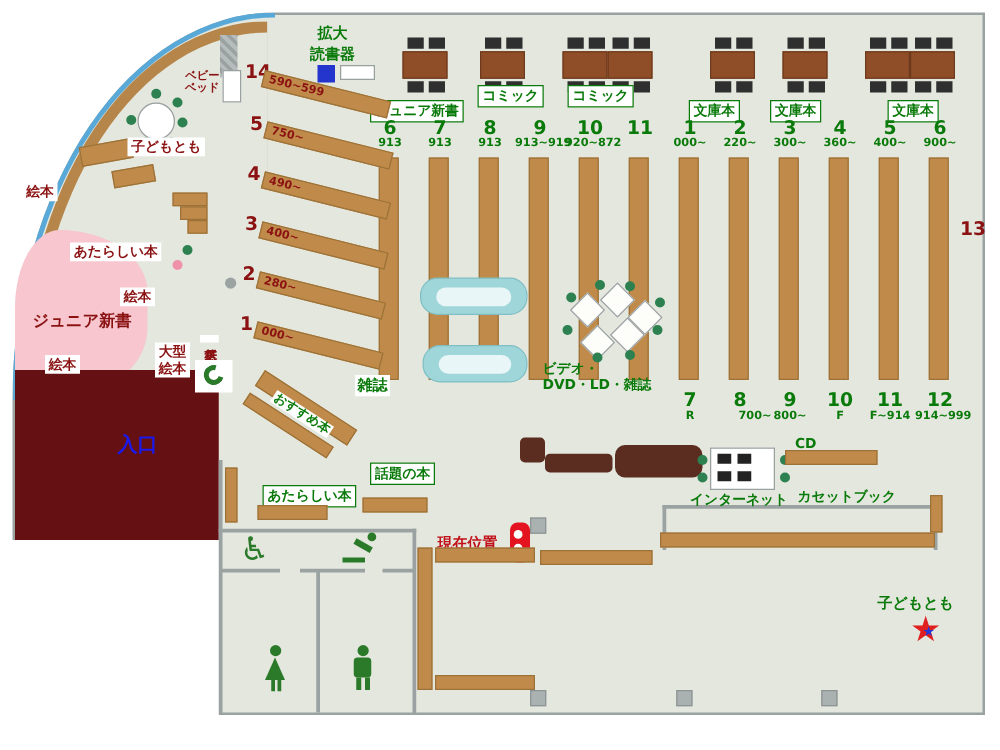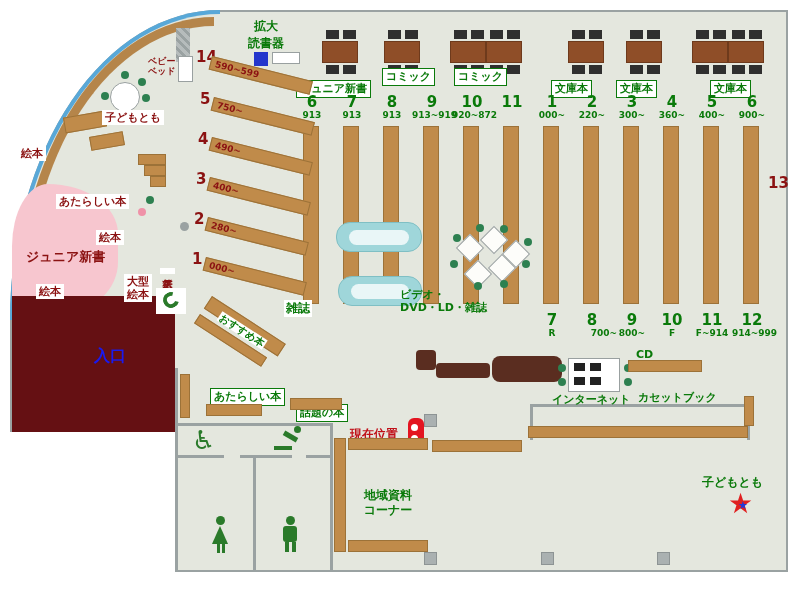--- a/index.html
+++ b/index.html
@@ -283,21 +283,21 @@
   <div class="abs" style="left:163px;top:292px;width:16px;height:16px;border:4px solid #2a7a2a;border-radius:50%;border-right-color:transparent;transform:rotate(-30deg)"></div>
 
   <div class="abs cyan" style="left:336px;top:222px;width:86px;height:30px">
     <div class="cyan-in" style="left:12px;top:7px;width:60px;height:15px"></div>
   </div>
   <div class="abs cyan" style="left:338px;top:276px;width:84px;height:30px">
     <div class="cyan-in" style="left:12px;top:7px;width:58px;height:15px"></div>
   </div>
 
   <div class="abs gtext" style="left:284px;top:300px;font-size:12px;background:#fff;padding:0 2px">雑誌</div>
-  <div class="abs gtext" style="left:400px;top:288px;font-size:11px;line-height:13px">
+  <div class="abs gtext" style="left:434px;top:288px;font-size:11px;line-height:13px">
     <span style="display:block">ビデオ・</span>
     <span style="display:block">DVD・LD・雑誌</span>
   </div>
 
   <div class="abs" style="left:448px;top:220px;width:96px;height:76px">
     <div class="diamond" style="left:12px;top:18px"></div>
     <div class="diamond" style="left:36px;top:10px"></div>
     <div class="diamond" style="left:58px;top:24px"></div>
     <div class="diamond" style="left:20px;top:44px"></div>
     <div class="diamond" style="left:44px;top:38px"></div>
@@ -311,21 +311,21 @@
       <div class="dotg" style="left:2px;top:40px"></div>
   </div>
 
   <div class="abs counter" style="left:416px;top:350px;width:20px;height:20px"></div>
   <div class="abs counter" style="left:436px;top:363px;width:54px;height:15px"></div>
   <div class="abs counter" style="left:492px;top:356px;width:70px;height:26px;border-radius:8px"></div>
 
   <div class="abs shelf" style="left:180px;top:374px;width:10px;height:44px"></div>
   <div class="abs gbox" style="left:210px;top:388px">あたらしい本</div>
   <div class="abs shelf" style="left:206px;top:404px;width:56px;height:12px"></div>
-  <div class="abs gbox" style="left:296px;top:404px">話題の本</div>
+  <div class="abs gbox" style="left:296px;top:370px">話題の本</div>
   <div class="abs shelf" style="left:290px;top:398px;width:52px;height:12px"></div>
 
   <div class="abs rtext" style="left:350px;top:426px;font-size:12px;color:#c01018">現在位置</div>
   <div class="abs marker" style="left:408px;top:418px;width:16px;height:32px">
     <div class="mdot" style="left:3px;top:6px"></div>
     <div class="mdot" style="left:3px;top:17px"></div>
   </div>
   <div class="abs shelf" style="left:432px;top:440px;width:90px;height:12px"></div>
 
   <div class="abs" style="left:568px;top:358px;width:52px;height:34px;background:#fff;border:1px solid #99a0a0">
@@ -342,24 +342,20 @@
 
   <div class="abs gtext" style="left:636px;top:348px;font-size:11px">CD</div>
   <div class="abs shelf" style="left:628px;top:360px;width:74px;height:12px"></div>
   <div class="abs gtext" style="left:638px;top:390px;font-size:11px">カセットブック</div>
   <div class="abs shelf" style="left:528px;top:426px;width:220px;height:12px"></div>
   <div class="abs shelf" style="left:744px;top:396px;width:10px;height:30px"></div>
 
   <div class="abs shelf" style="left:334px;top:438px;width:12px;height:114px"></div>
   <div class="abs shelf" style="left:348px;top:438px;width:80px;height:12px"></div>
   <div class="abs shelf" style="left:348px;top:540px;width:80px;height:12px"></div>
-  <div class="abs gtext" style="left:348px;top:488px;width:80px;font-size:12px;line-height:15px;text-align:center">
-    <span style="display:block">地域資料</span>
-    <span style="display:block">コーナー</span>
-  </div>
 
   <div class="abs gtext" style="left:702px;top:474px;font-size:12px">子どもとも</div>
   <div class="abs" style="left:728px;top:490px;width:30px;height:30px">
     <span style="position:absolute;left:0;top:0;font-size:28px;line-height:28px;color:#e02020">★</span>
     <span style="position:absolute;left:10px;top:10px;font-size:11px;line-height:11px;color:#2238d8">★</span>
   </div>
 
   <span class="abs" style="left:192px;top:426px;font-size:26px;line-height:28px;color:#2a7a2a">♿</span>
   <div class="abs" style="left:274px;top:426px;width:30px;height:30px">
     <div class="grn" style="position:absolute;left:20px;top:0;width:7px;height:7px;border-radius:50%"></div>

